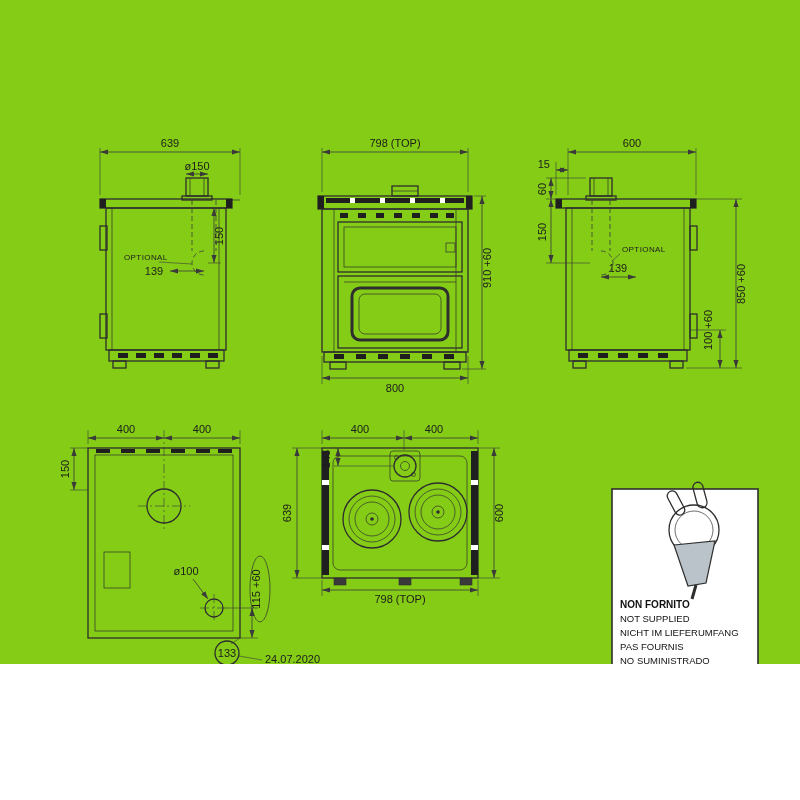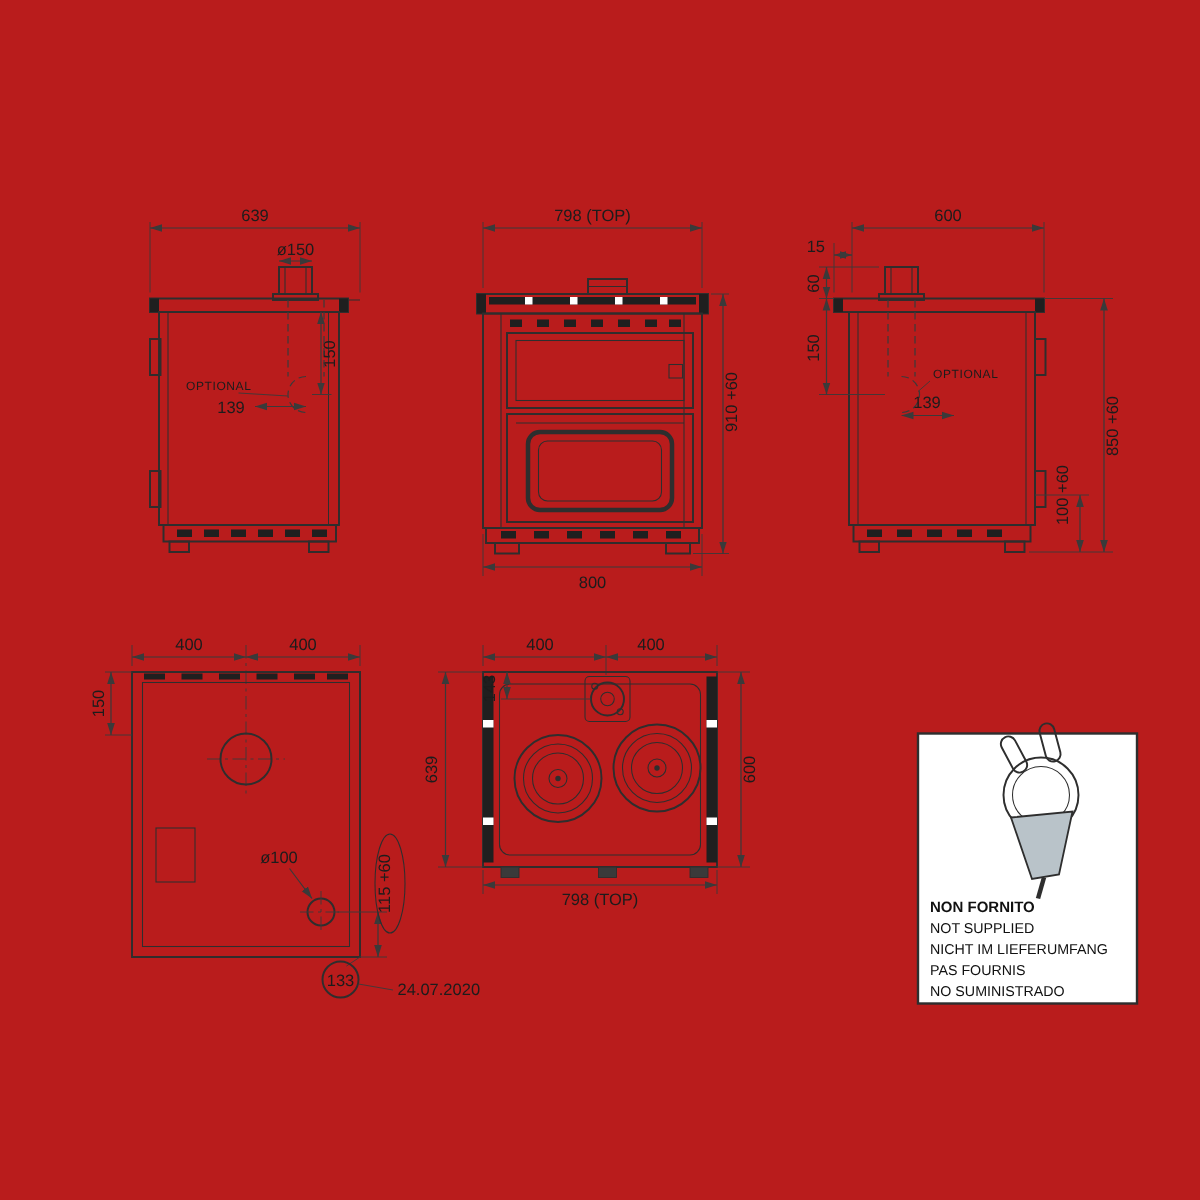--- a/index.html
+++ b/index.html
@@ -1,16 +1,16 @@
 <!DOCTYPE html>
 <html><head>
 <meta charset="utf-8">
 <style>
   html,body{margin:0;padding:0;background:#ffffff;}
-  .page{width:800px;height:800px;position:relative;background:#b91c1c;overflow:hidden;
+  .page{width:800px;height:664px;position:relative;background:#84cc16;overflow:hidden;
         font-family:"Liberation Sans",sans-serif;}
   svg{display:block;}
   .obj{fill:none;stroke:#2e2e2e;stroke-width:1.3;}
   .obj2{fill:none;stroke:#2e2e2e;stroke-width:0.7;}
   .dim{stroke:#3a3a3a;stroke-width:0.8;fill:none;}
   .ext{stroke:#3a3a3a;stroke-width:0.6;fill:none;}
   .dash{fill:none;stroke:#3a3a3a;stroke-width:0.8;stroke-dasharray:5 3;}
   .cl{fill:none;stroke:#3a3a3a;stroke-width:0.6;stroke-dasharray:9 3 2 3;}
   .t{font-family:"Liberation Sans",sans-serif;font-size:11px;fill:#1c1c1c;}
   .ts{font-family:"Liberation Sans",sans-serif;font-size:8px;fill:#1c1c1c;letter-spacing:.4px;}

